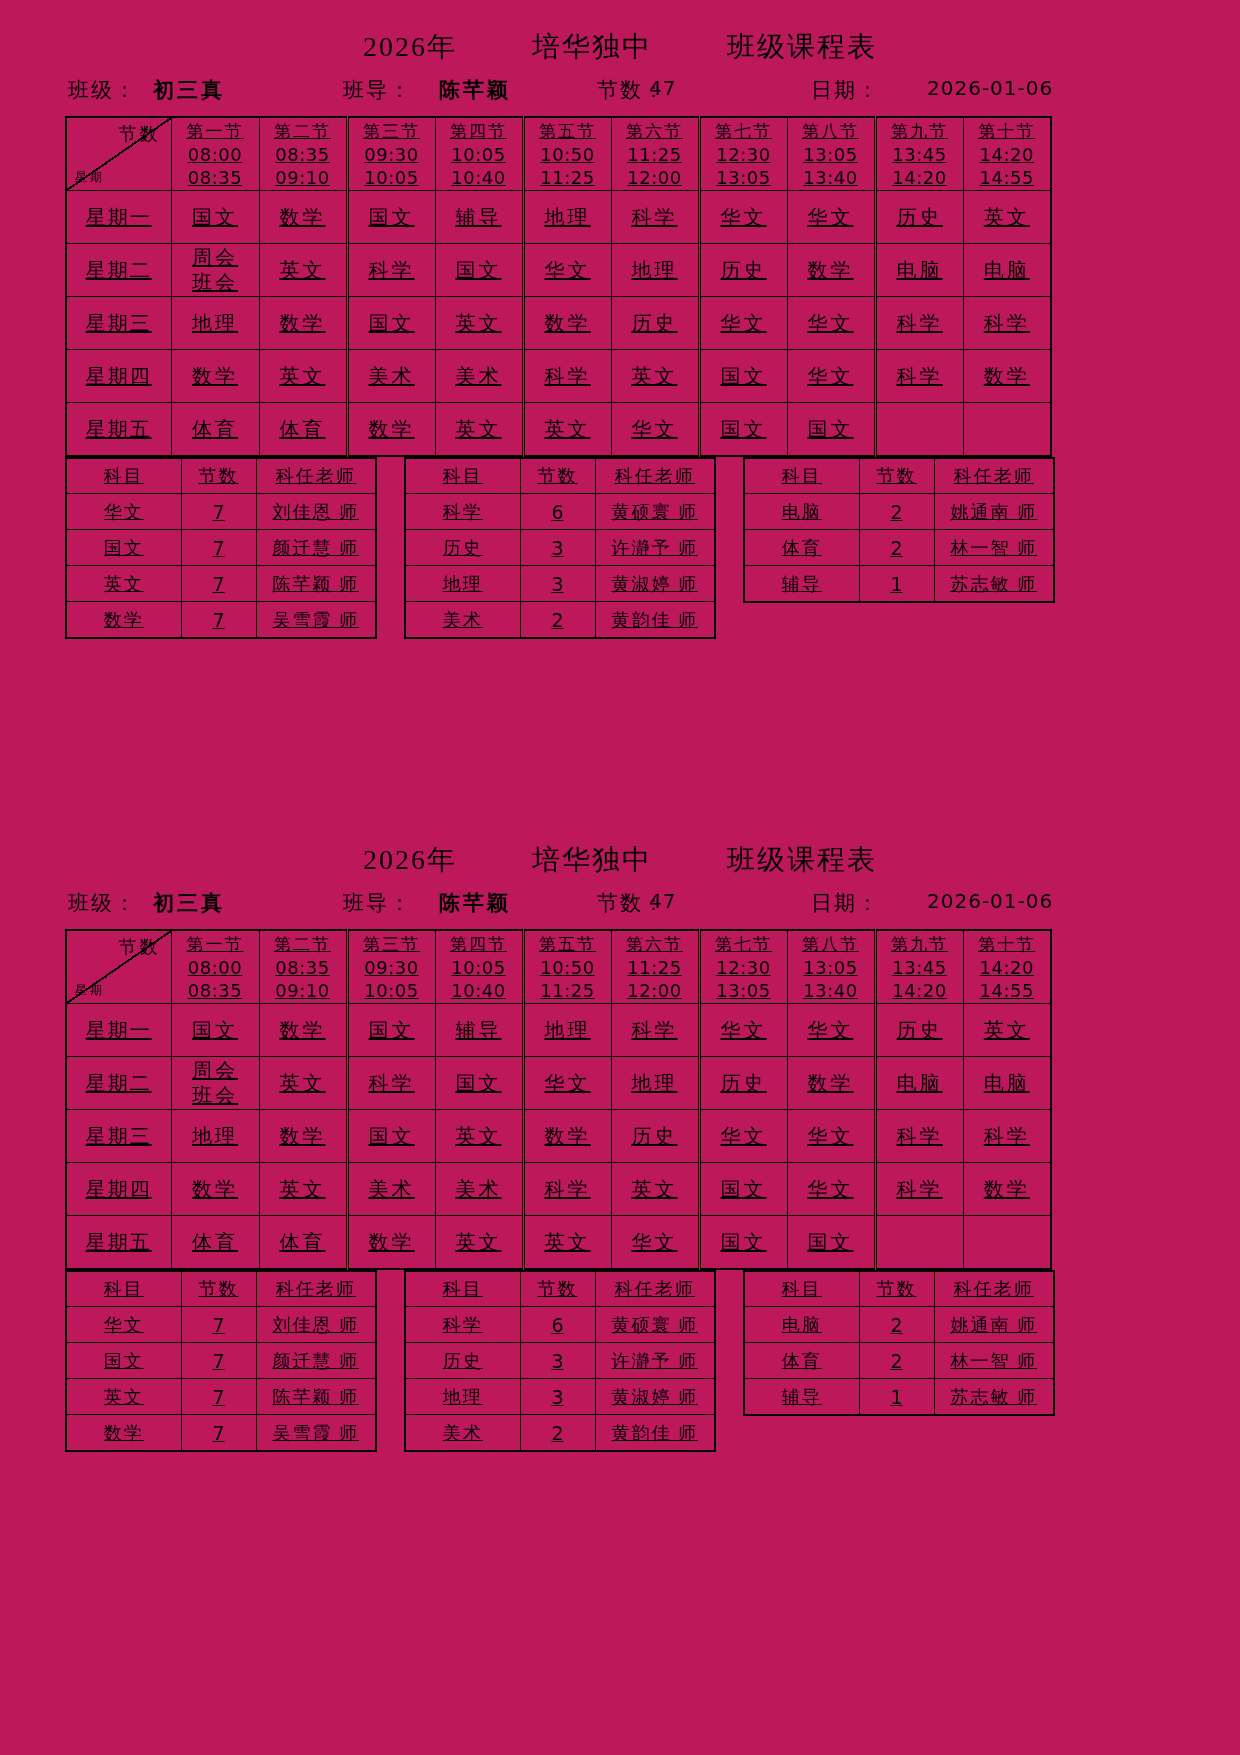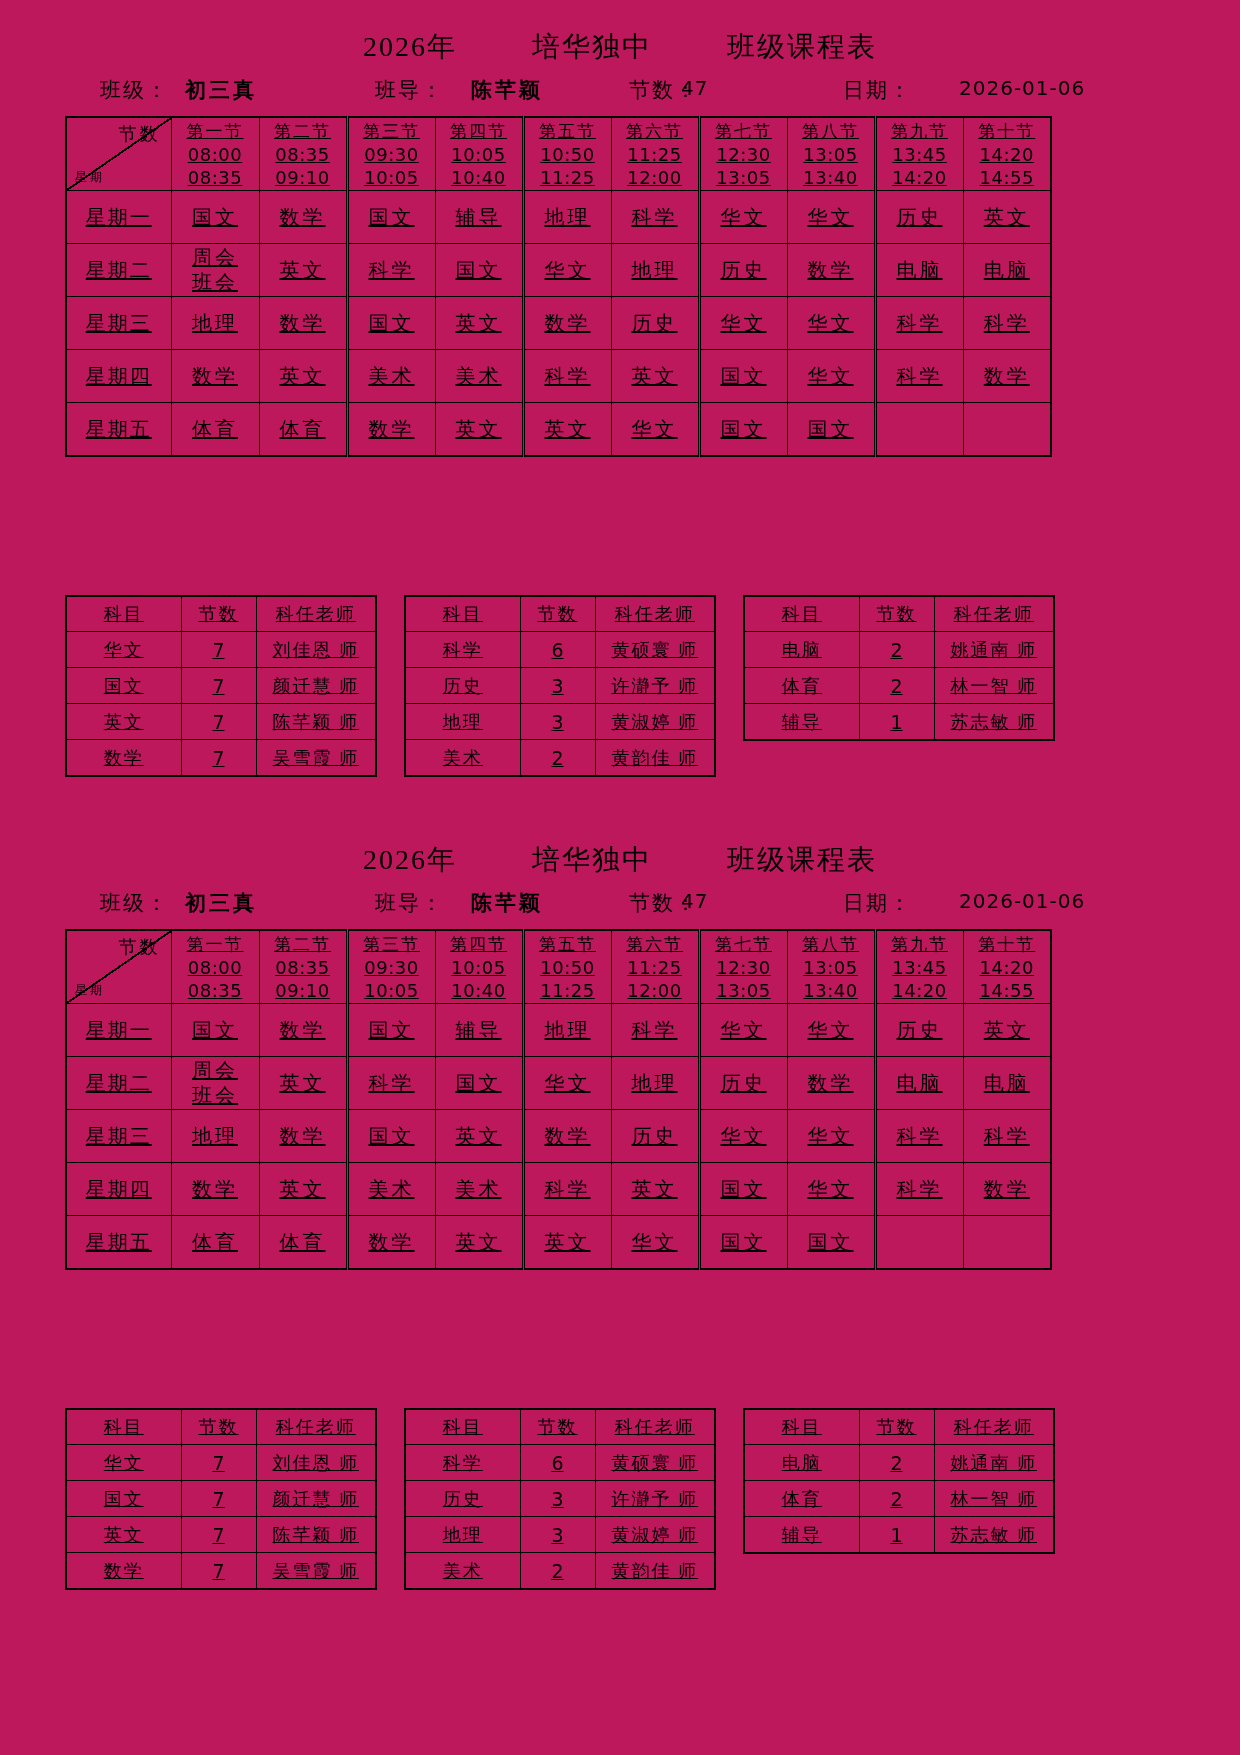--- a/index.html
+++ b/index.html
@@ -10,21 +10,21 @@
   .sheet { position:absolute; left:65px; width:985px; }
   .sheet-1 { top:30px; }
   .sheet-2 { top:843px; }
 
   .title {
     width:1240px; margin-left:-65px;
     display:flex; justify-content:center; gap:75px;
     font-size:28px; line-height:34px; letter-spacing:2px;
   }
 
-  .info { position:relative; height:30px; margin-top:12px; font-size:21px;margin-left:32px; }
+  .info { position:relative; height:30px; margin-top:12px; font-size:21px; }
   .info span { position:absolute; white-space:nowrap; }
   .i-lbl { letter-spacing:2px; }
   .i-val { letter-spacing:3px;font-weight:bold; }
   .i-num { font-family:"DejaVu Sans", sans-serif; font-size:20px; letter-spacing:1px; }
   .p-class-l { left:3px; }   .p-class-v { left:88px; }
   .p-tchr-l  { left:278px; } .p-tchr-v  { left:374px; }
   .p-per-l   { left:532px; } .p-per-v   { left:584px; }
   .p-date-l  { left:746px; } .p-date-v  { left:862px; }
 
   table { border-collapse:collapse; table-layout:fixed;text-decoration:underline; }
@@ -36,21 +36,21 @@
   .ptime { font-family:"DejaVu Sans", sans-serif; font-size:18px; line-height:23px; letter-spacing:0.5px; }
   .day  { font-size:20px; letter-spacing:2px; height:52px; }
   .subj { font-size:20px; letter-spacing:3px; height:52px; white-space:pre-line; line-height:25px; }
 
   .corner { position:relative; }
   .diag { position:absolute; inset:0;
     background:linear-gradient(to bottom right, transparent calc(50% - 1px), #000 calc(50% - 1px), #000 calc(50% + 1px), transparent calc(50% + 1px)); }
   .c-top { position:absolute; top:4px; right:10px; font-size:18px; letter-spacing:3px; }
   .c-bot { position:absolute; bottom:4px; left:8px; font-size:12px; letter-spacing:3px; }
 
-  .tt-row { display:flex; gap:27px; margin-top:138px; }
+  .tt-row { display:flex; gap:27px; }
   .tt { width:310px; border:2px solid #000; align-self:flex-start; }
   .tt th, .tt td { border:1px solid #000; padding:0; text-align:center; vertical-align:middle; font-weight:normal; font-size:18px; letter-spacing:2px; }
   .tt th { height:34px; }
   .tt td { height:35px; }
   .tt .num { font-family:"DejaVu Sans", sans-serif; font-size:19px; letter-spacing:0; }
 </style>
 </head>
 <body>
 
 <div class="page">

